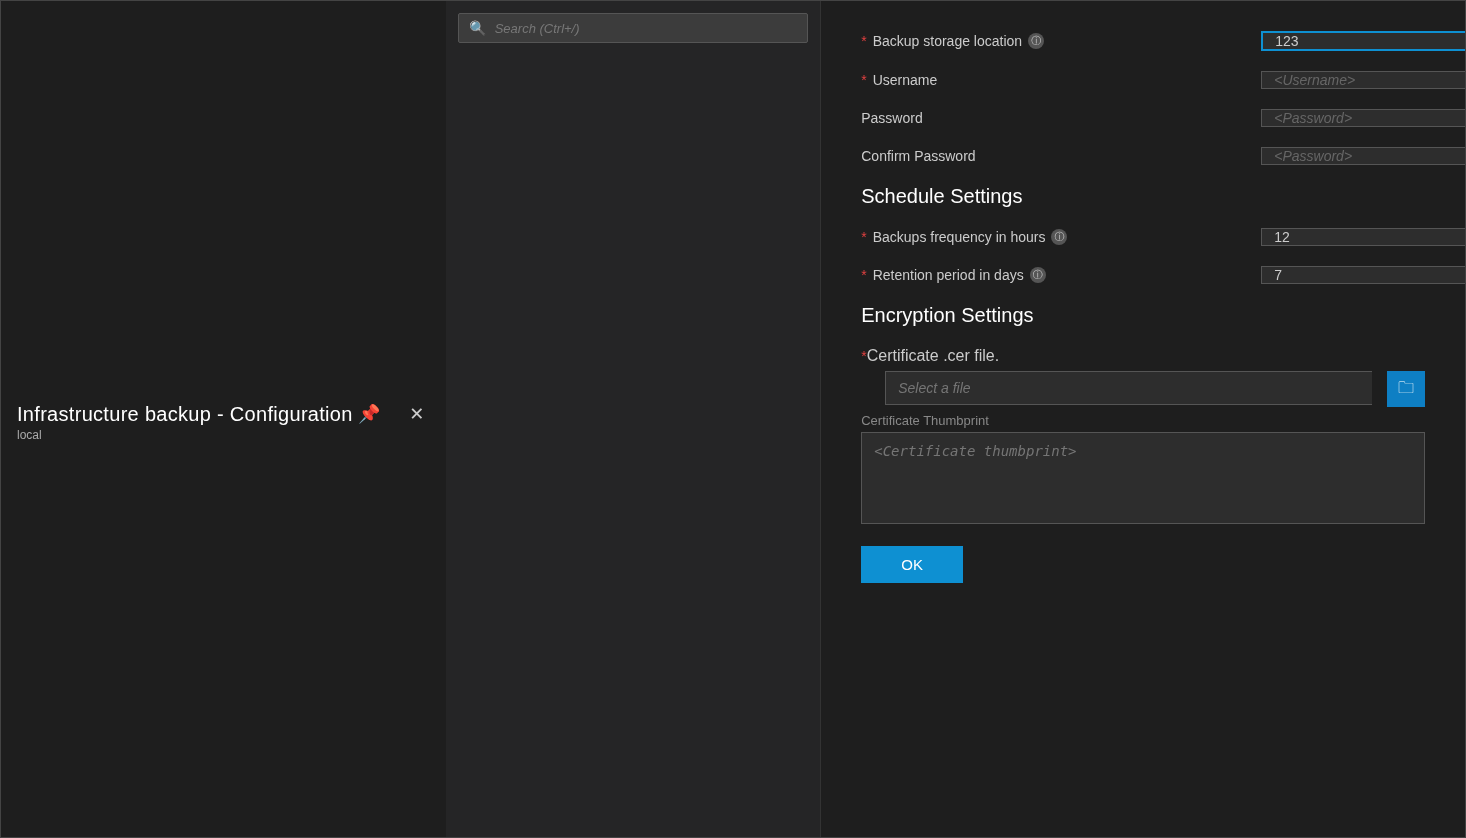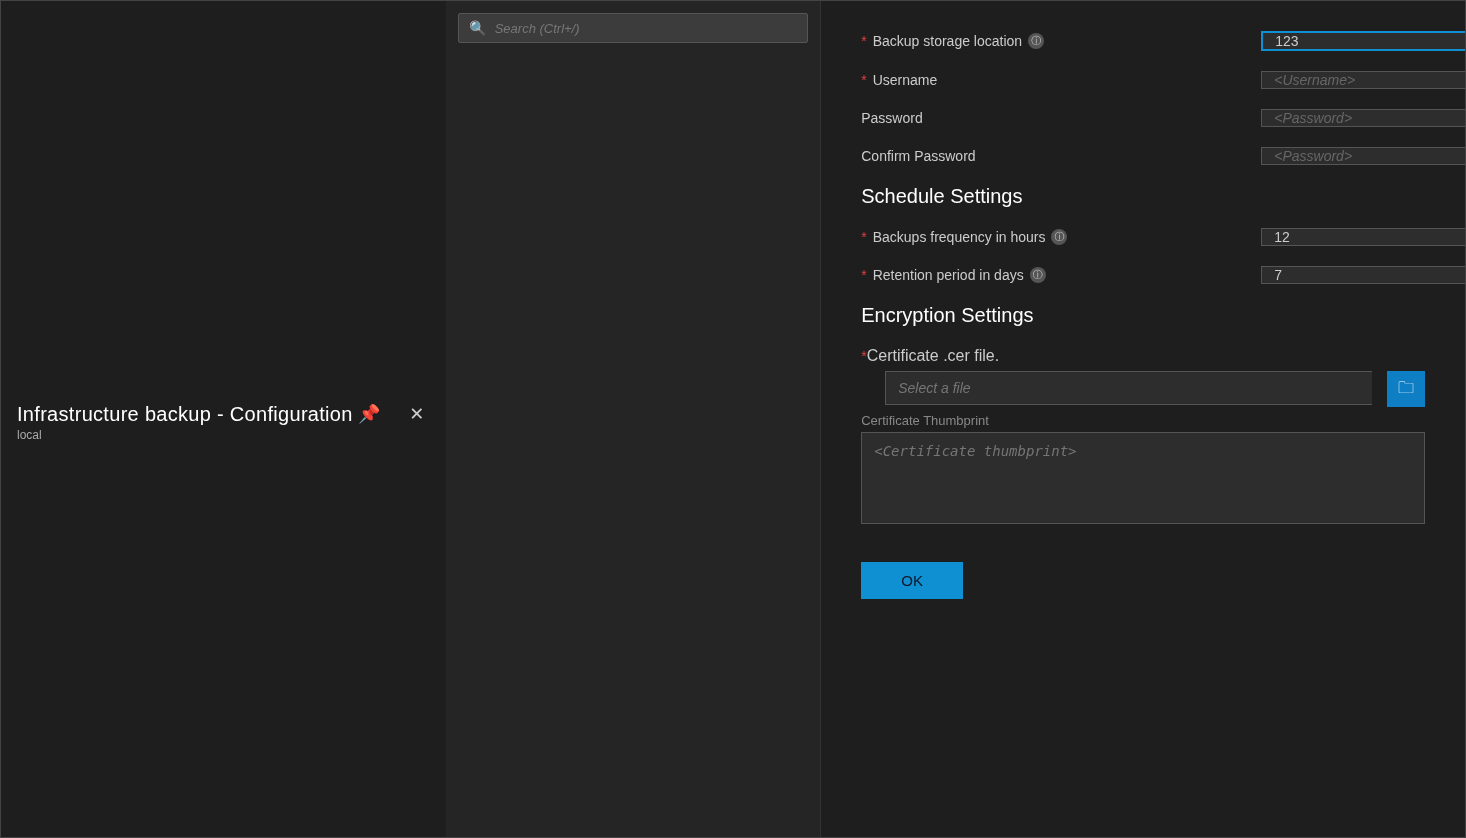--- a/index.html
+++ b/index.html
@@ -277,25 +277,25 @@
       font-size: 14px;
       outline: none;
       resize: none;
       height: 92px;
       font-style: italic;
     }
 
     .ok-button {
       background: #0e90d2;
       border: none;
-      color: #0f172a;
+      color: #ffffff;
       padding: 10px 40px;
       font-size: 15px;
       cursor: pointer;
-      margin-top: 30px;
+      margin-top: 14px;
     }
 
     .cert-label-row {
       display: flex;
       align-items: center;
       margin-bottom: 6px;
     }
 
     .form-section {
       margin-bottom: 4px;

